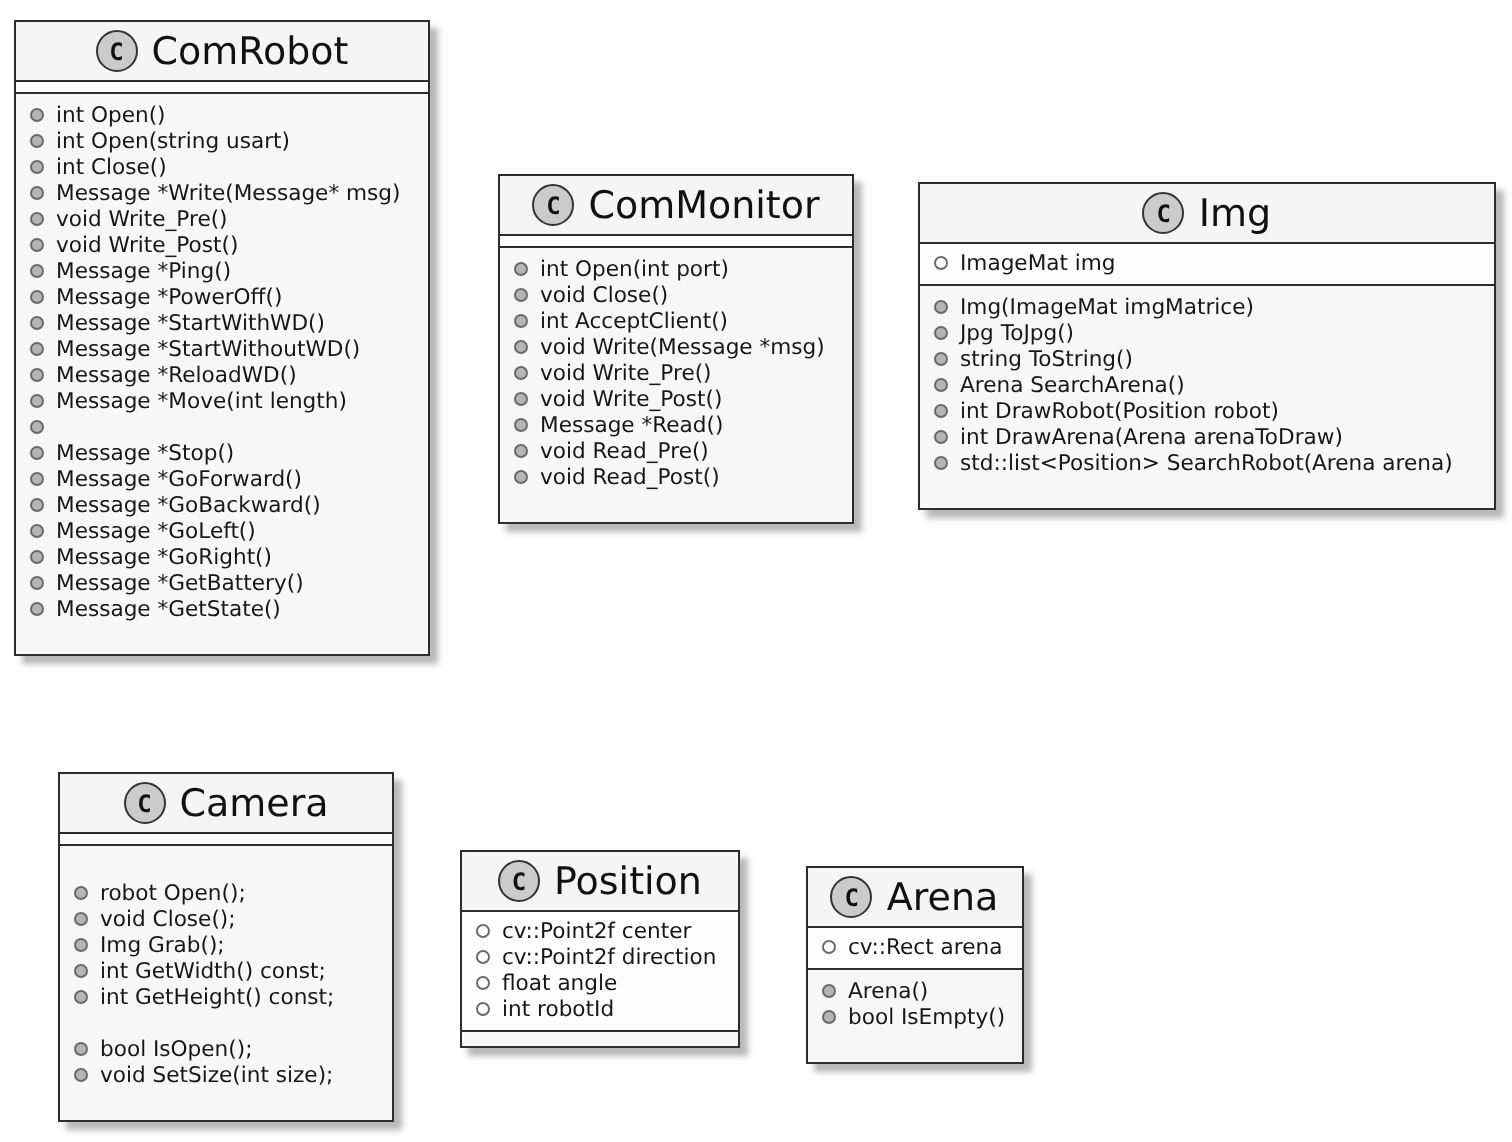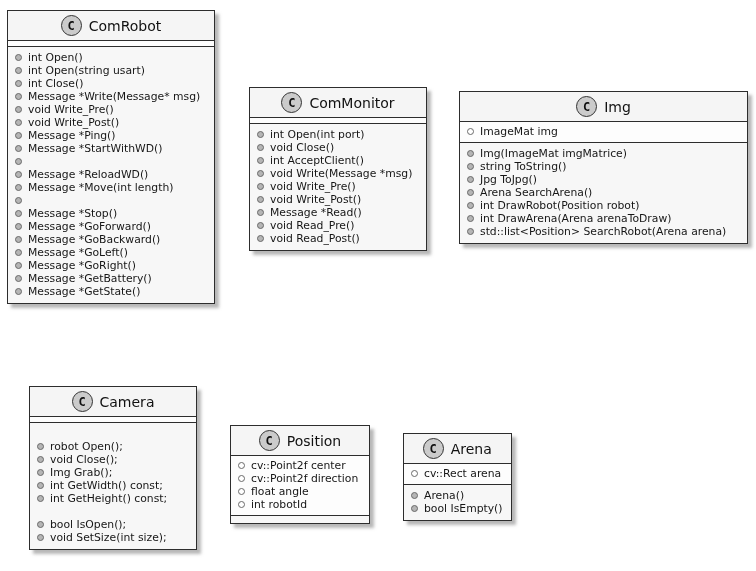--- a/index.html
+++ b/index.html
@@ -40,32 +40,32 @@
     display: flex;
     align-items: center;
     justify-content: center;
     font-family: "DejaVu Sans Mono", "Liberation Mono", monospace;
     font-weight: bold;
     font-size: 12px;
     color: #111111;
     flex: none;
   }
   .cls-name {
-    font-size: 14px;
+    font-size: 19px;
     color: #111111;
     white-space: nowrap;
   }
   .cls-fields {
     border-bottom: 1px solid #2d2d2d;
     background: #fdfdfd;
     padding: 3px 8px 4px 7px;
   }
   .cls-methods {
     background: #f7f7f7;
-    padding: 4px 8px 5px 7px;
+    padding: 4px 8px 16px 7px;
   }
   .cls-fields.empty { height: 5px; padding: 0; }
   .cls-methods.empty { height: 7px; padding: 0; }
   .member {
     display: flex;
     align-items: center;
     gap: 6px;
     height: 13px;
     white-space: nowrap;
     font-size: 10.8px;
@@ -120,24 +120,29 @@
         <div class="member">
           <span class="marker method"></span>
           <span class="mtext">void Write_Post()</span>
         </div>
         <div class="member">
           <span class="marker method"></span>
           <span class="mtext">Message *Ping()</span>
         </div>
         <div class="member">
           <span class="marker method"></span>
+          <span class="mtext">Message *PowerOff()</span>
+        </div>
+        <div class="member">
+          <span class="marker method"></span>
           <span class="mtext">Message *StartWithWD()</span>
         </div>
         <div class="member">
           <span class="marker method"></span>
+          <span class="mtext">Message *StartWithoutWD()</span>
         </div>
         <div class="member">
           <span class="marker method"></span>
           <span class="mtext">Message *ReloadWD()</span>
         </div>
         <div class="member">
           <span class="marker method"></span>
           <span class="mtext">Message *Move(int length)</span>
         </div>
         <div class="member">
@@ -233,25 +238,25 @@
           <span class="mtext">ImageMat img</span>
         </div>
       </div>
     <div class="cls-methods">
         <div class="member">
           <span class="marker method"></span>
           <span class="mtext">Img(ImageMat imgMatrice)</span>
         </div>
         <div class="member">
           <span class="marker method"></span>
+          <span class="mtext">Jpg ToJpg()</span>
+        </div>
+        <div class="member">
+          <span class="marker method"></span>
           <span class="mtext">string ToString()</span>
-        </div>
-        <div class="member">
-          <span class="marker method"></span>
-          <span class="mtext">Jpg ToJpg()</span>
         </div>
         <div class="member">
           <span class="marker method"></span>
           <span class="mtext">Arena SearchArena()</span>
         </div>
         <div class="member">
           <span class="marker method"></span>
           <span class="mtext">int DrawRobot(Position robot)</span>
         </div>
         <div class="member">

